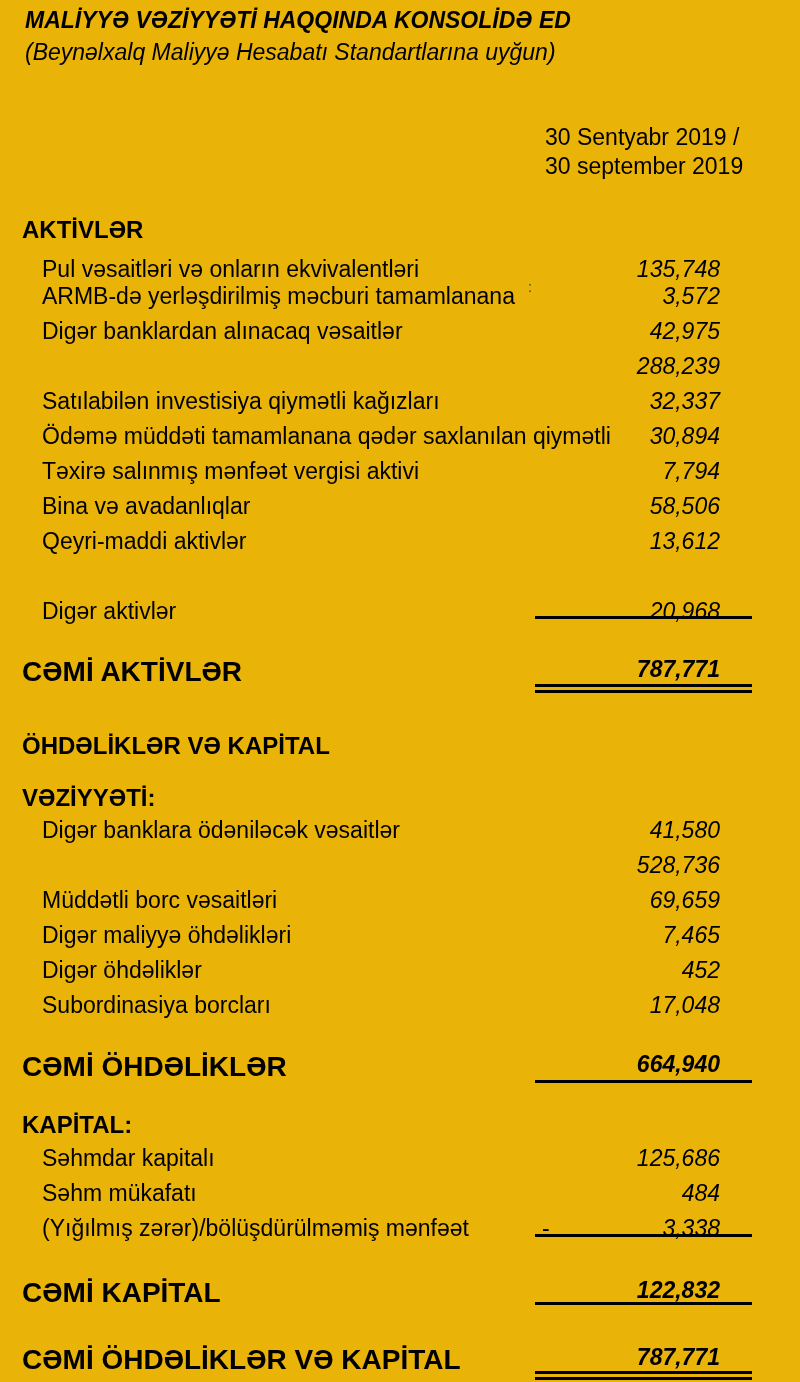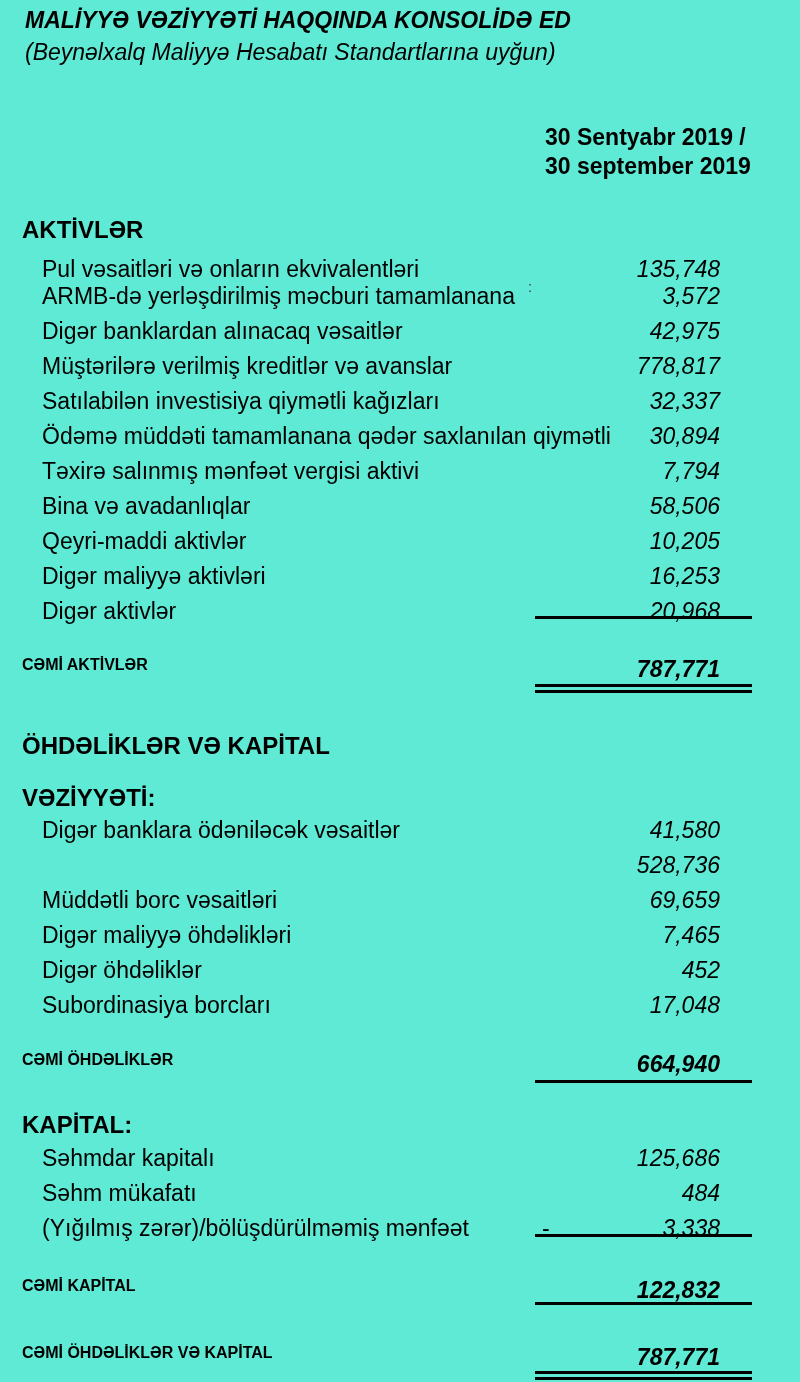--- a/index.html
+++ b/index.html
@@ -1,20 +1,20 @@
 <!DOCTYPE html>
 <html><head>
 <meta charset="utf-8">
 <style>
   html, body { margin: 0; padding: 0; background: #ffffff; }
   .page {
     position: relative;
     width: 800px;
     height: 1382px;
-    background: #5eead4;
+    background: #eab308;
     color: #000000;
     font-family: "Liberation Sans", sans-serif;
     overflow: hidden;
   }
   .doc-title {
     position: absolute;
     left: 25px; top: 7px;
     font-size: 23px;
     font-weight: bold;
     font-style: italic;
@@ -24,21 +24,21 @@
     position: absolute;
     left: 25px; top: 39px;
     font-size: 23px;
     font-style: italic;
     white-space: nowrap;
   }
   .date-block {
     position: absolute;
     left: 545px; top: 123px;
     font-size: 23px;
-    font-weight: bold;
+    font-weight: normal;
     line-height: 29px;
     white-space: nowrap;
   }
   .row {
     position: absolute;
     left: 0; width: 800px; height: 30px;
     font-size: 23px;
     white-space: nowrap;
   }
   .row .label { position: absolute; left: 42px; top: 0; }
@@ -46,21 +46,21 @@
     position: absolute;
     left: 535px; top: 0;
     width: 217px;
     box-sizing: border-box;
     padding-right: 32px;
     text-align: right;
     font-style: italic;
   }
   .row .dash { position: absolute; left: 542px; top: 0; }
   .row.heading .label { left: 22px; font-weight: bold; font-size: 24px; }
-  .row.total .label { left: 22px; font-weight: bold; font-size: 16px; }
+  .row.total .label { left: 22px; font-weight: bold; font-size: 28px; }
   .row.total .value { font-weight: bold; }
   .rule {
     position: absolute;
     left: 535px;
     width: 217px;
     height: 0;
     border-top: 3px solid #000000;
   }
   .rule.double {
     height: 3px;
@@ -98,46 +98,41 @@
   </div>
   <div class="row" style="top:283px">
     <span class="label">ARMB-də yerləşdirilmiş məcburi tamamlanana</span>
     <span class="value">3,572</span>
   </div>
   <div class="row" style="top:318px">
     <span class="label">Digər banklardan alınacaq vəsaitlər</span>
     <span class="value">42,975</span>
   </div>
   <div class="row" style="top:353px">
-    <span class="label">Müştərilərə verilmiş kreditlər və avanslar</span>
-    <span class="value">778,817</span>
+    <span class="value">288,239</span>
   </div>
   <div class="row" style="top:388px">
     <span class="label">Satılabilən investisiya qiymətli kağızları</span>
     <span class="value">32,337</span>
   </div>
   <div class="row" style="top:423px">
     <span class="label">Ödəmə müddəti tamamlanana qədər saxlanılan qiymətli</span>
     <span class="value">30,894</span>
   </div>
   <div class="row" style="top:458px">
     <span class="label">Təxirə salınmış mənfəət vergisi aktivi</span>
     <span class="value">7,794</span>
   </div>
   <div class="row" style="top:493px">
     <span class="label">Bina və avadanlıqlar</span>
     <span class="value">58,506</span>
   </div>
   <div class="row" style="top:528px">
     <span class="label">Qeyri-maddi aktivlər</span>
-    <span class="value">10,205</span>
-  </div>
-  <div class="row" style="top:563px">
-    <span class="label">Digər maliyyə aktivləri</span>
-    <span class="value">16,253</span>
+    <span class="value">13,612</span>
   </div>
   <div class="row" style="top:598px">
     <span class="label">Digər aktivlər</span>
     <span class="value">20,968</span>
   </div>
 
   <div class="rule" style="top:616px"></div>
 
   <div class="row total" style="top:656px">
     <span class="label">CƏMİ AKTİVLƏR</span>

